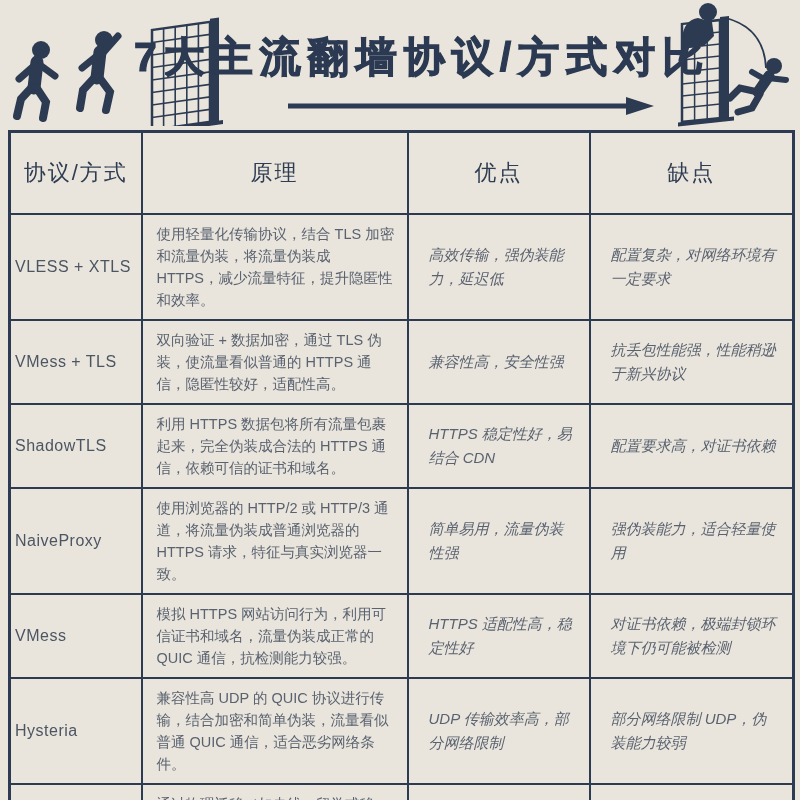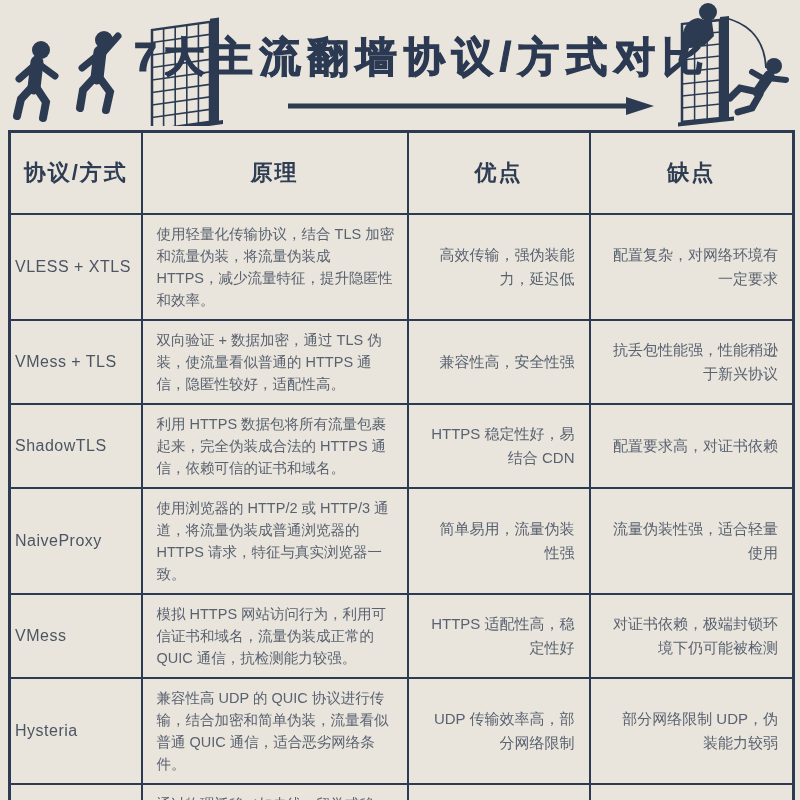--- a/index.html
+++ b/index.html
@@ -29,35 +29,36 @@
     background:#e9e5dc;
   }
   table.compare,table.compare th,table.compare td{
     border:2px solid #2c3b52;
   }
   table.compare{border:3px solid #2c3b52;}
   col.c1{width:132px;} col.c2{width:266px;} col.c3{width:182px;} col.c4{width:204px;}
   tr.head-row{height:82px;}
   tr.data-row{height:80px;}
   th{
-    font-size:22px;font-weight:bold;color:#2f3d52;
+    font-size:22px;font-weight:normal;color:#2f3d52;
     letter-spacing:2px;text-align:center;vertical-align:middle;
   }
   td{vertical-align:middle;color:#5a6270;}
   td.name{
     text-align:left;font-size:16px;color:#4c5562;
     letter-spacing:0.5px;padding:4px;
   }
   td.principle{
     font-size:14.5px;line-height:22px;text-align:left;
     padding:8px 12px 8px 14px;
   }
   td.pros,td.cons{
-    font-size:15px;line-height:24px;text-align:right;
+    font-size:15px;line-height:24px;text-align:left;
     padding:8px 14px 8px 20px;
+    font-style:italic;
   }
   .ink{fill:#2c3b52;stroke:#2c3b52;}
 </style>
 </head>
 <body>
 
 <div class="page">
 
   <div class="header">
 
@@ -175,21 +176,21 @@
     <tr class="data-row">
       <td class="name">ShadowTLS</td>
       <td class="principle">利用 HTTPS 数据包将所有流量包裹起来，完全伪装成合法的 HTTPS 通信，依赖可信的证书和域名。</td>
       <td class="pros">HTTPS 稳定性好，易结合 CDN</td>
       <td class="cons">配置要求高，对证书依赖</td>
     </tr>
     <tr class="data-row">
       <td class="name">NaiveProxy</td>
       <td class="principle">使用浏览器的 HTTP/2 或 HTTP/3 通道，将流量伪装成普通浏览器的 HTTPS 请求，特征与真实浏览器一致。</td>
       <td class="pros">简单易用，流量伪装性强</td>
-      <td class="cons">流量伪装性强，适合轻量使用</td>
+      <td class="cons">强伪装能力，适合轻量使用</td>
     </tr>
     <tr class="data-row">
       <td class="name">VMess</td>
       <td class="principle">模拟 HTTPS 网站访问行为，利用可信证书和域名，流量伪装成正常的 QUIC 通信，抗检测能力较强。</td>
       <td class="pros">HTTPS 适配性高，稳定性好</td>
       <td class="cons">对证书依赖，极端封锁环境下仍可能被检测</td>
     </tr>
     <tr class="data-row">
       <td class="name">Hysteria</td>
       <td class="principle">兼容性高 UDP 的 QUIC 协议进行传输，结合加密和简单伪装，流量看似普通 QUIC 通信，适合恶劣网络条件。</td>

